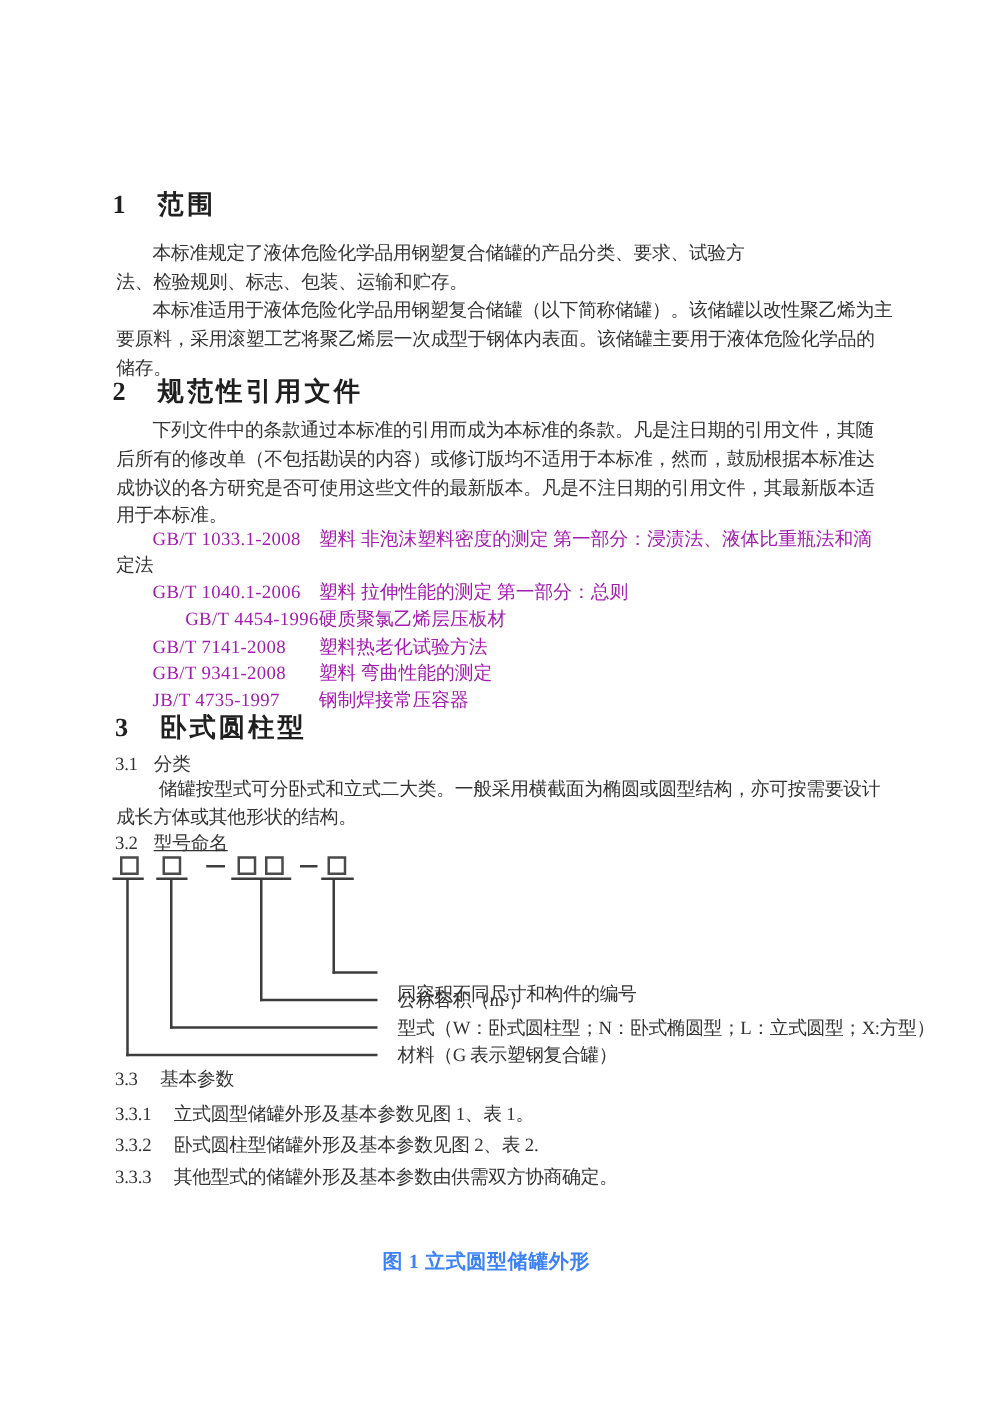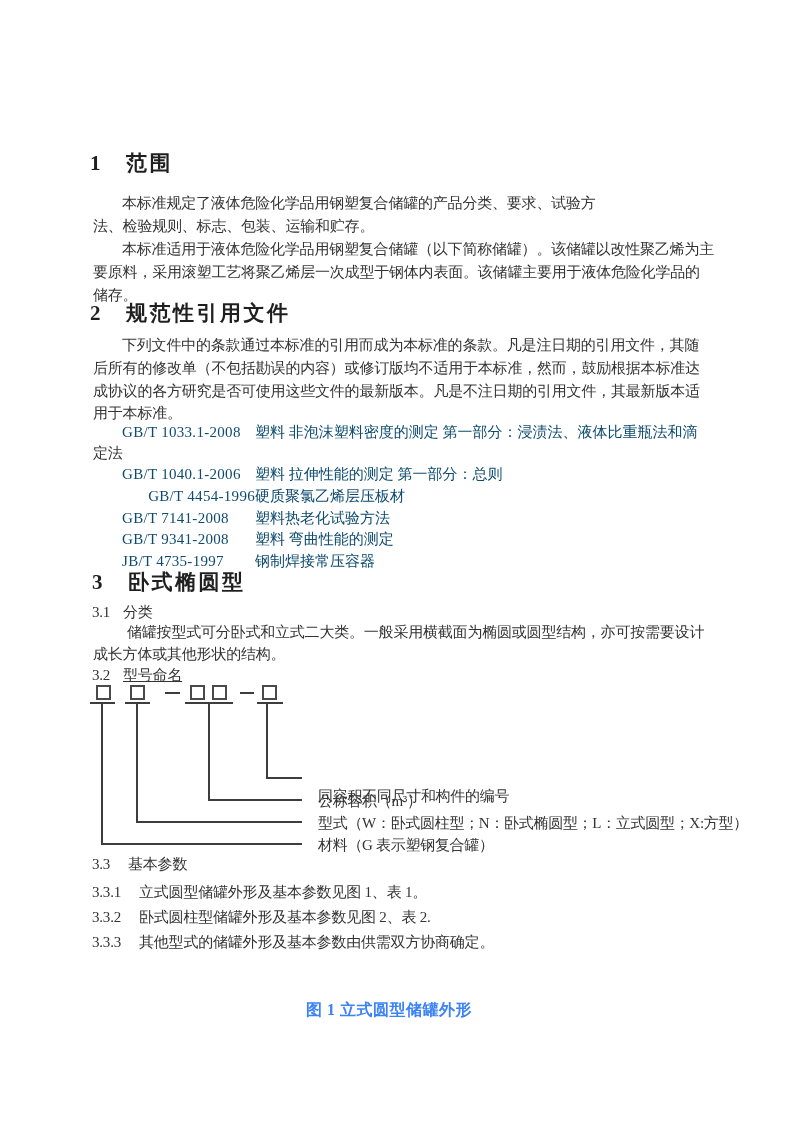--- a/index.html
+++ b/index.html
@@ -17,21 +17,21 @@
   
   .bl{
     position:absolute;font-size:15px;line-height:16px;letter-spacing:-0.2px;
     white-space:nowrap;color:#333333;
   }
   
   .sub .s-num{display:inline-block;width:31px;}
   .sub3 .s-num{display:inline-block;width:36px;}
   .item .s-num{display:inline-block;width:47px;}
   
-  .ref{position:absolute;left:122px;font-size:15px;line-height:16px;white-space:nowrap;color:#0c4a6e;}
+  .ref{position:absolute;left:122px;font-size:15px;line-height:16px;white-space:nowrap;color:#a21caf;}
   .ref .r-code{display:inline-block;width:133px;letter-spacing:0.3px;}
   
   .mbox{position:absolute;width:15px;height:15px;border:2px solid #4a4a4a;box-sizing:border-box;background:#fff;}
   .mline{position:absolute;background:#3d3d3d;}
   .mlabel{position:absolute;left:318px;font-size:15px;line-height:16px;white-space:nowrap;letter-spacing:-0.3px;color:#333333;}
   .caption{
     position:absolute;font-size:16px;line-height:17px;font-weight:600;
     white-space:nowrap;color:#3b82f6;letter-spacing:0.5px;
   }
 </style>
@@ -71,21 +71,21 @@
     <span class="r-code">GB/T 7141-2008</span><span class="r-title">塑料热老化试验方法</span>
   </div>
   <div class="ref" style="top:531px;">
     <span class="r-code">GB/T 9341-2008</span><span class="r-title">塑料 弯曲性能的测定</span>
   </div>
   <div class="ref" style="top:553px;">
     <span class="r-code">JB/T 4735-1997</span><span class="r-title">钢制焊接常压容器</span>
   </div>
 
   <div class="h-sec" style="left:92px;top:571px;">
-    <span class="h-num">3</span><span class="h-title">卧式椭圆型</span>
+    <span class="h-num">3</span><span class="h-title">卧式圆柱型</span>
   </div>
 
   <div class="bl sub" style="left:92px;top:604px;font-family:Liberation Serif, serif;">
     <span class="s-num">3.1</span><span>分类</span>
   </div>
   <div class="bl" style="left:127px;top:624px;">储罐按型式可分卧式和立式二大类。一般采用横截面为椭圆或圆型结构，亦可按需要设计</div>
   <div class="bl" style="left:93px;top:646px;">成长方体或其他形状的结构。</div>
   <div class="bl sub" style="left:92px;top:667px;text-decoration:underline;">
     <span class="s-num">3.2</span><span>型号命名</span>
   </div>

